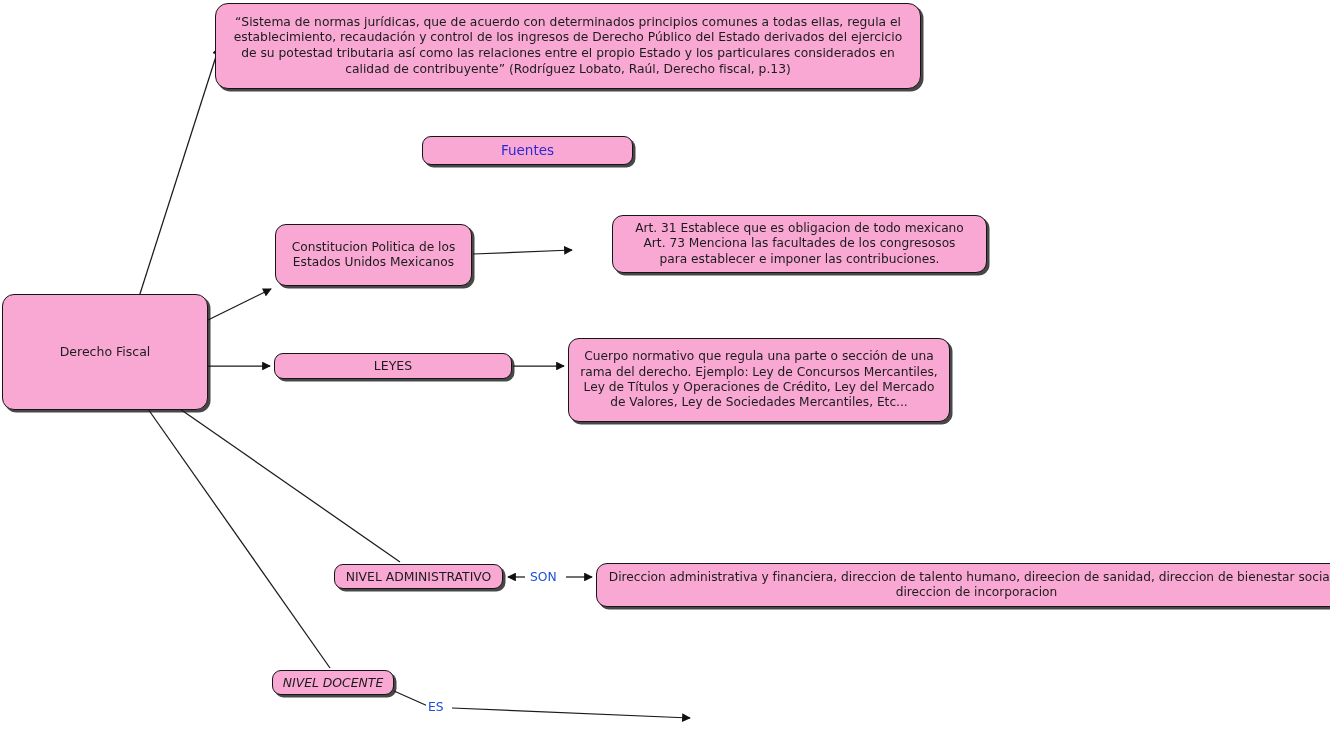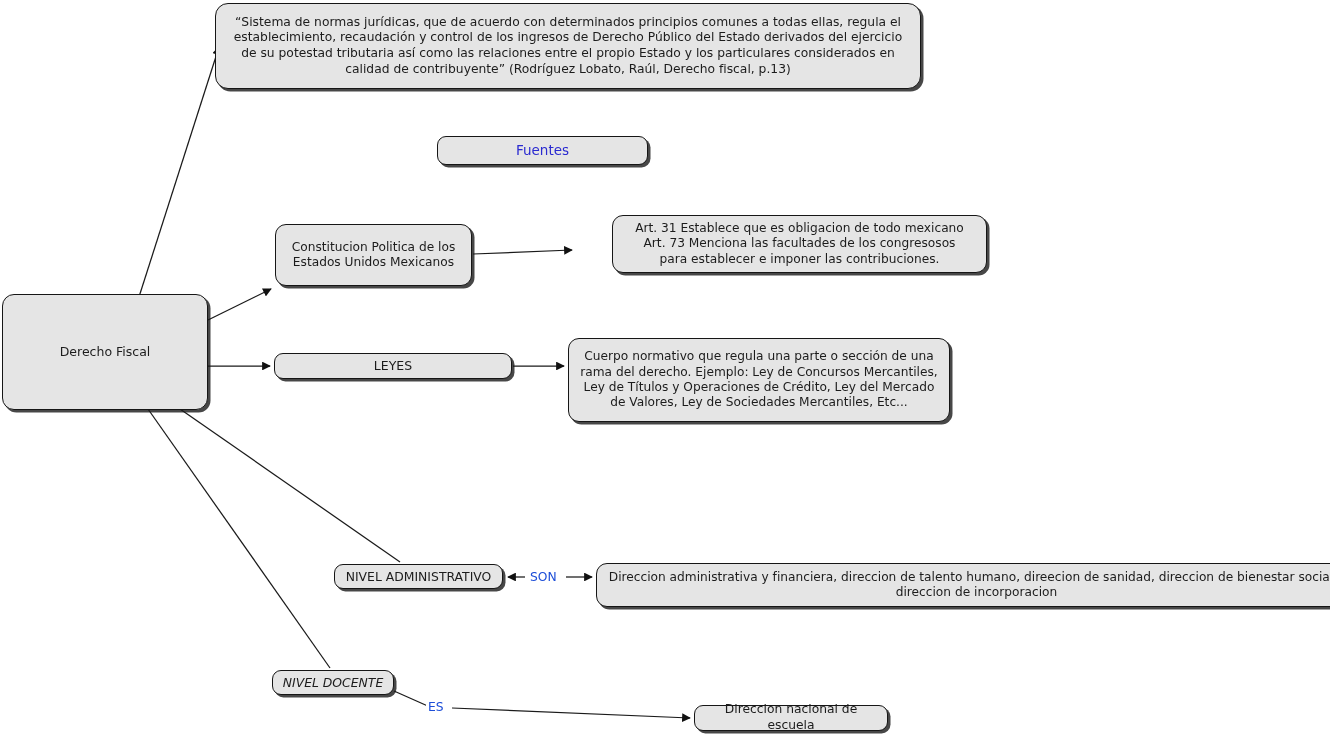--- a/index.html
+++ b/index.html
@@ -27,21 +27,21 @@
     top: 0;
     width: 1330px;
     height: 734px;
     z-index: 1;
     pointer-events: none;
   }
   .node {
     position: absolute;
     z-index: 2;
     box-sizing: border-box;
-    background: #e5e5e5;
+    background: #f9a8d4;
     border: 1.5px solid #161616;
     border-radius: 11px;
     box-shadow: 2.5px 2.5px 0 rgba(25,25,25,0.80);
     display: flex;
     align-items: center;
     justify-content: center;
     text-align: center;
     color: #1c1c1c;
     line-height: 1.27;
   }
@@ -52,21 +52,21 @@
     white-space: pre-line;
   }
   
   #node-definicion {
     left: 215px; top: 3px;
     width: 706px; height: 86px;
     font-size: 12.3px;
     border-radius: 13px;
   }
   #node-fuentes {
-    left: 437px; top: 136px;
+    left: 422px; top: 136px;
     width: 211px; height: 29px;
     font-size: 13.5px;
     color: #2a2ad0;
     border-radius: 9px;
   }
   #node-constitucion {
     left: 275px; top: 224px;
     width: 197px; height: 62px;
     font-size: 12.2px;
   }
@@ -201,20 +201,17 @@
   </div>
 
   <div class="node" id="node-direcciones">
     <span class="node-text">Direccion administrativa y financiera, direccion de talento humano, direecion de sanidad, direccion de bienestar social y direccion de incorporacion</span>
   </div>
 
   <div class="node" id="node-nivel-docente">
     <span class="node-text">NIVEL DOCENTE</span>
   </div>
 
-  <div class="node" id="node-direccion-nacional">
-    <span class="node-text">Direccion nacional de escuela</span>
-  </div>
 
   <span class="edge-label" id="label-son">SON</span>
   <span class="edge-label" id="label-es">ES</span>
 
 </div>
 
 </body></html>

